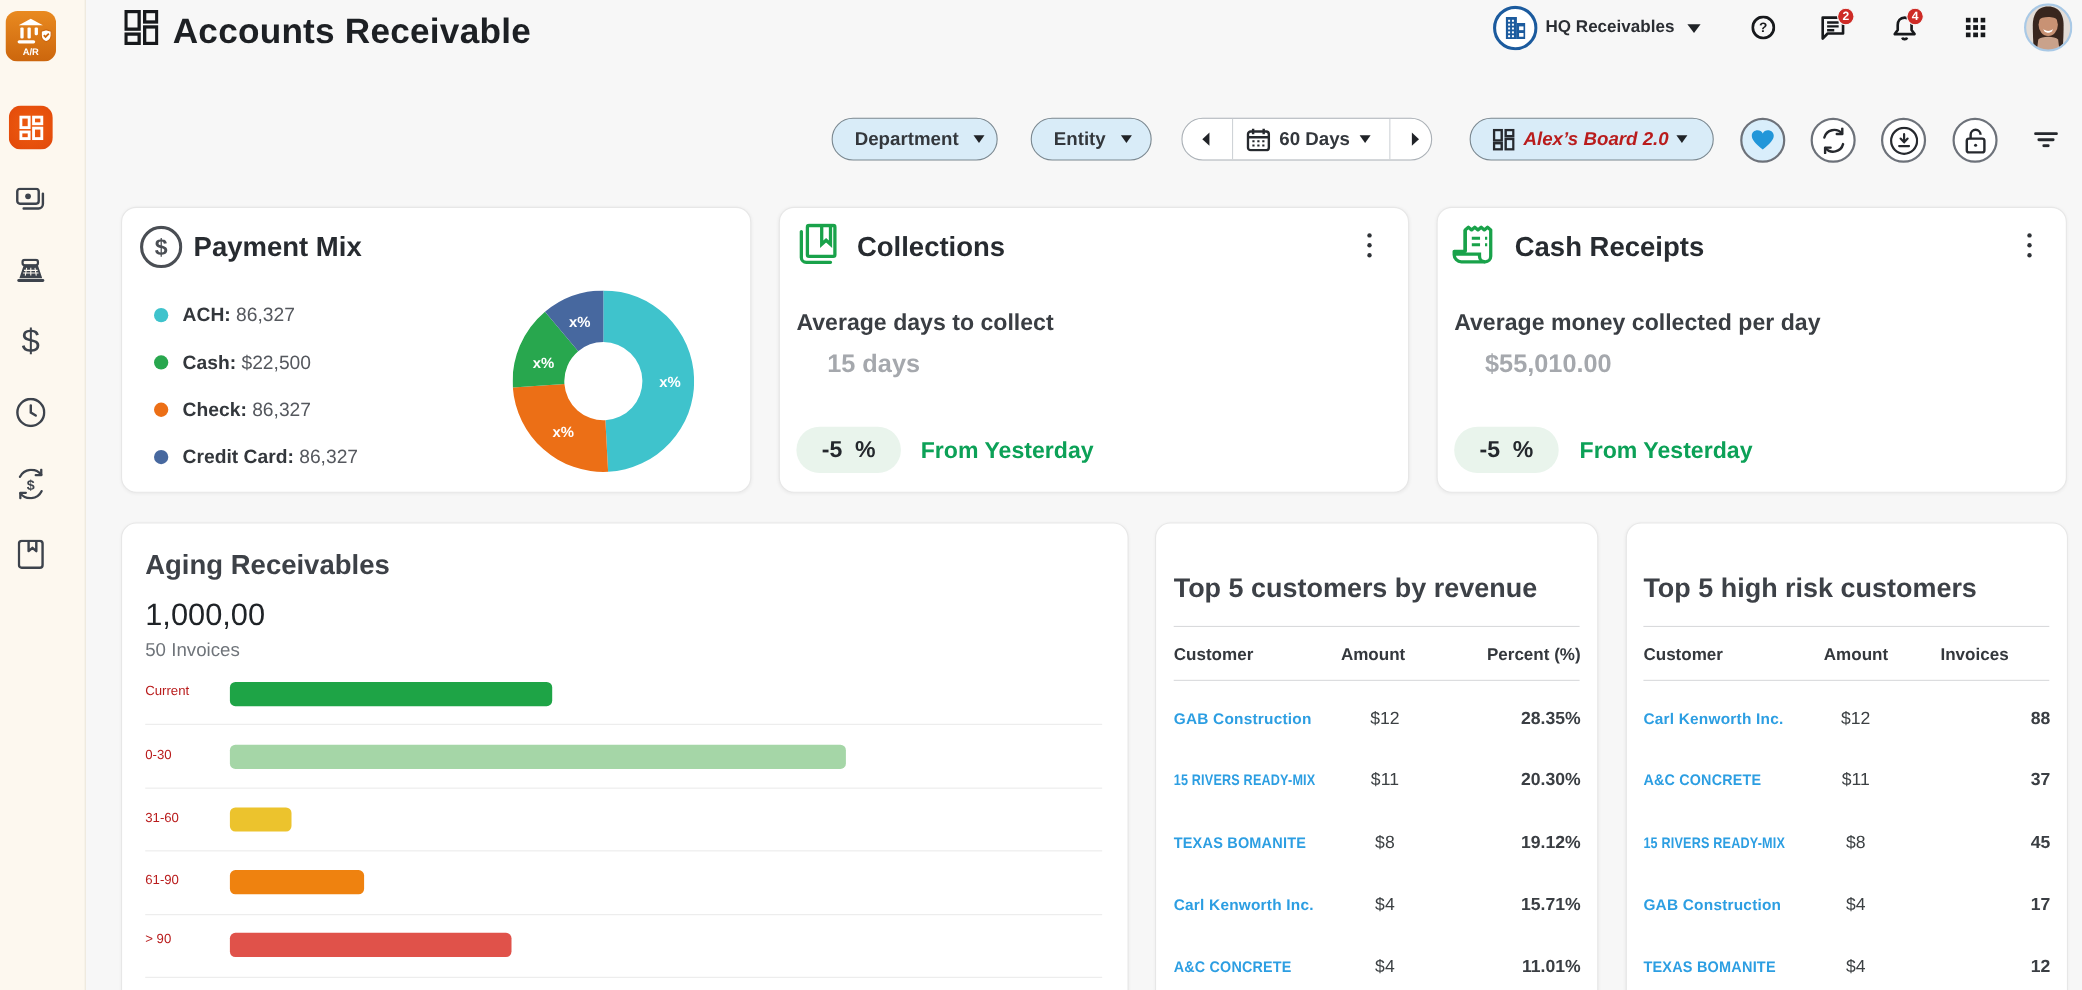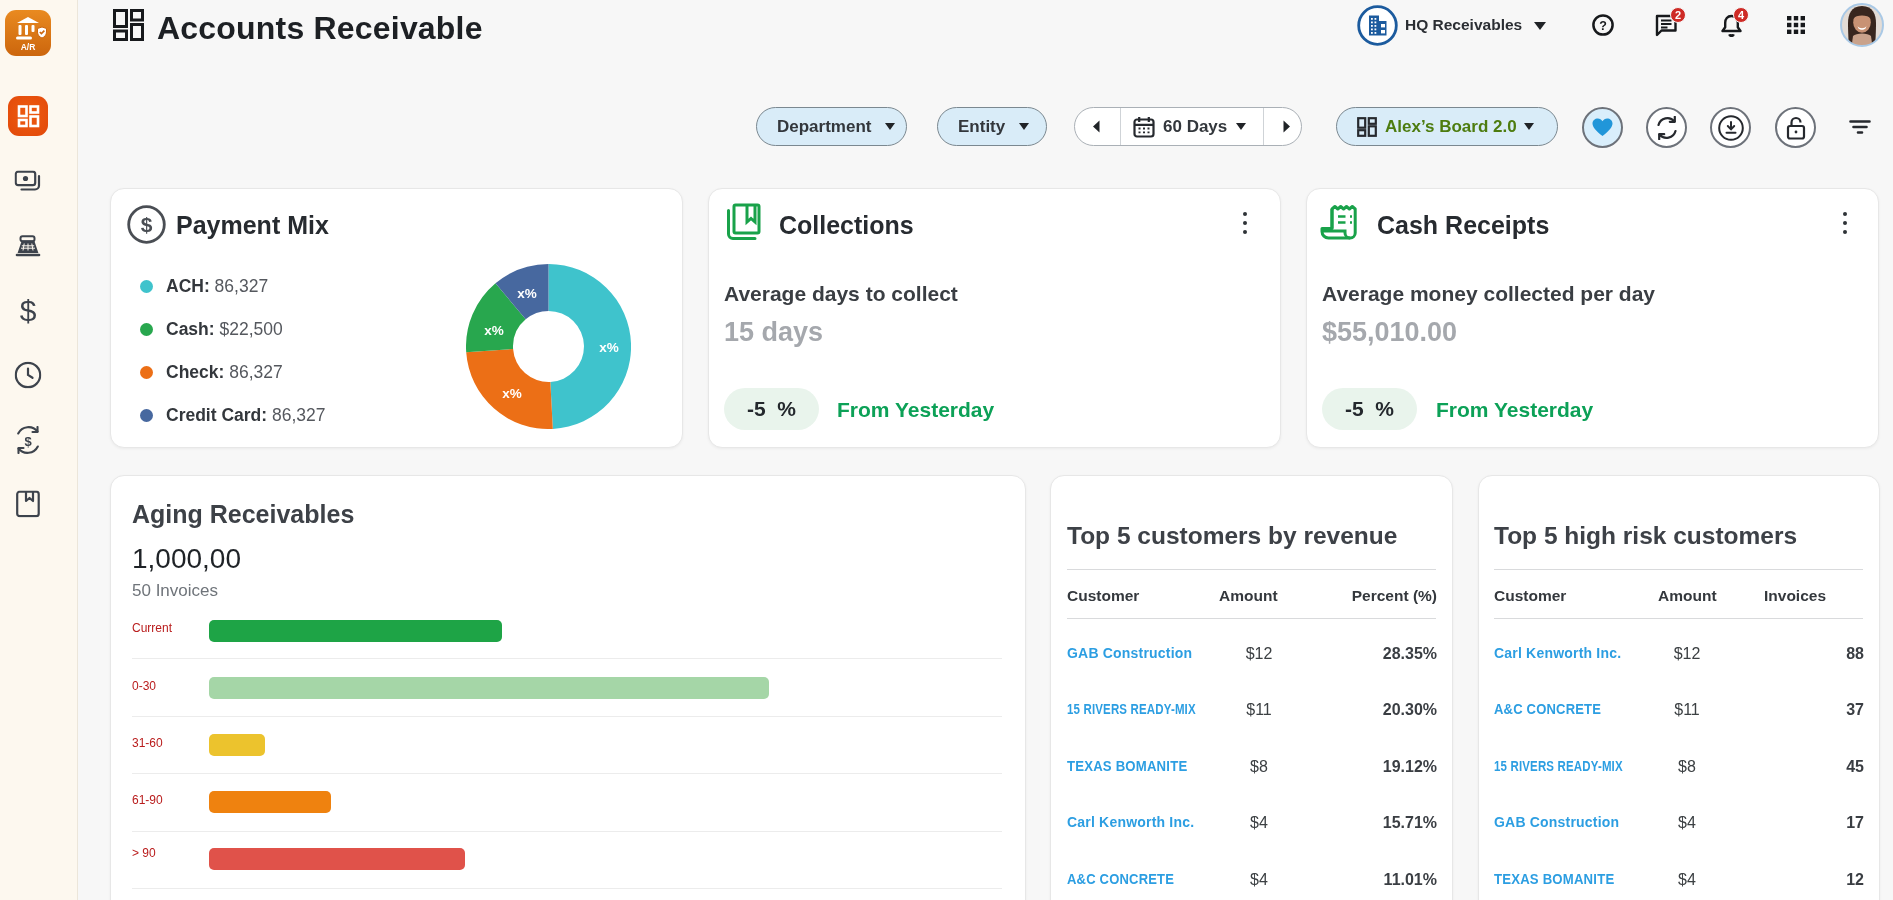--- a/index.html
+++ b/index.html
@@ -21,21 +21,21 @@
   .bluepill { background:#d9ecf8; border:1.5px solid #7b8890; }
   .whitepill { background:#fff; border:1.5px solid #aab0b6; }
   .circbtn { position:absolute; width:41px; height:41px; border-radius:50%; background:#fff; border:2px solid #6d727a; display:flex; align-items:center; justify-content:center; }
 
   .caret { width:0; height:0; border-left:5.5px solid transparent; border-right:5.5px solid transparent; border-top:7px solid #202327; }
   .ctitle { font-size:25px; font-weight:700; color:#272b30; }
   .dots3 { position:absolute; width:4px; }
   .dots3 i { display:block; width:4px; height:4px; border-radius:50%; background:#2e3237; margin-bottom:5px; }
 
   .kpi-label { position:absolute; font-size:21px; font-weight:700; color:#3a3e43; }
-  .kpi-value { position:absolute; font-size:27px; font-weight:600; color:#a5a8ad; }
+  .kpi-value { position:absolute; font-size:23px; font-weight:600; color:#a5a8ad;margin-left:28px; }
   .kpi-pill { position:absolute; width:95px; height:42px; border-radius:21px; background:#e9f4ec; display:flex; align-items:center; justify-content:center; font-size:21px; font-weight:600; color:#24282d; }
   .kpi-from { position:absolute; font-size:21px; font-weight:600; color:#0ca157; }
 
   
   .leg { position:absolute; display:flex; align-items:center; font-size:17.5px; color:#55585e; }
   .leg b { color:#33373c; }
   .leg i { width:13px; height:13px; border-radius:50%; margin-right:13px; }
 
   
   #donut { position:absolute; left:466px; top:264px; width:165px; height:165px; }
@@ -262,21 +262,21 @@
 
 <div class="pill bluepill" style="left:1336px; top:107px; width:222px;"></div>
 <div class="abs" style="left:1357px; top:117px;">
   <svg width="20" height="20" viewBox="0 0 20 20" fill="none" stroke="#26292e" stroke-width="2.2">
     <rect x="1.2" y="1.2" width="7" height="9.5"></rect>
     <rect x="11.8" y="1.2" width="7" height="5.6"></rect>
     <rect x="1.2" y="13.2" width="7" height="5.6"></rect>
     <rect x="11.8" y="9.3" width="7" height="9.5"></rect>
   </svg>
 </div>
-<div class="abs" style="left:1385px; top:117px; font-size:17px; font-weight:700; color:#4d7c0f;">Alex’s Board 2.0</div>
+<div class="abs" style="left:1385px; top:117px; font-size:17px; font-weight:700; color:#b91c1c;font-style:italic;">Alex’s Board 2.0</div>
 <div class="abs caret" style="left:1524px; top:123px;"></div>
 
 <div class="circbtn" style="left:1582px; top:107px; background:#d9eefb;">
   <svg width="21" height="19" viewBox="0 0 21 19">
       <path d="M10.5 18 C4 13 0.5 9 0.5 5.5 C0.5 2.5 3 0.5 5.8 0.5 C7.8 0.5 9.6 1.6 10.5 3.3 C11.4 1.6 13.2 0.5 15.2 0.5 C18 0.5 20.5 2.5 20.5 5.5 C20.5 9 17 13 10.5 18 Z" fill="#2196d9"></path>
     </svg>
 </div>
 <div class="circbtn" style="left:1646px; top:107px;">
   <svg width="24" height="24" viewBox="0 0 24 24" fill="none" stroke="#26292e" stroke-width="2.2">
     <path d="M3.5 9 A 9.2 9.2 0 0 1 19.5 5.5" stroke-linecap="round"></path>

